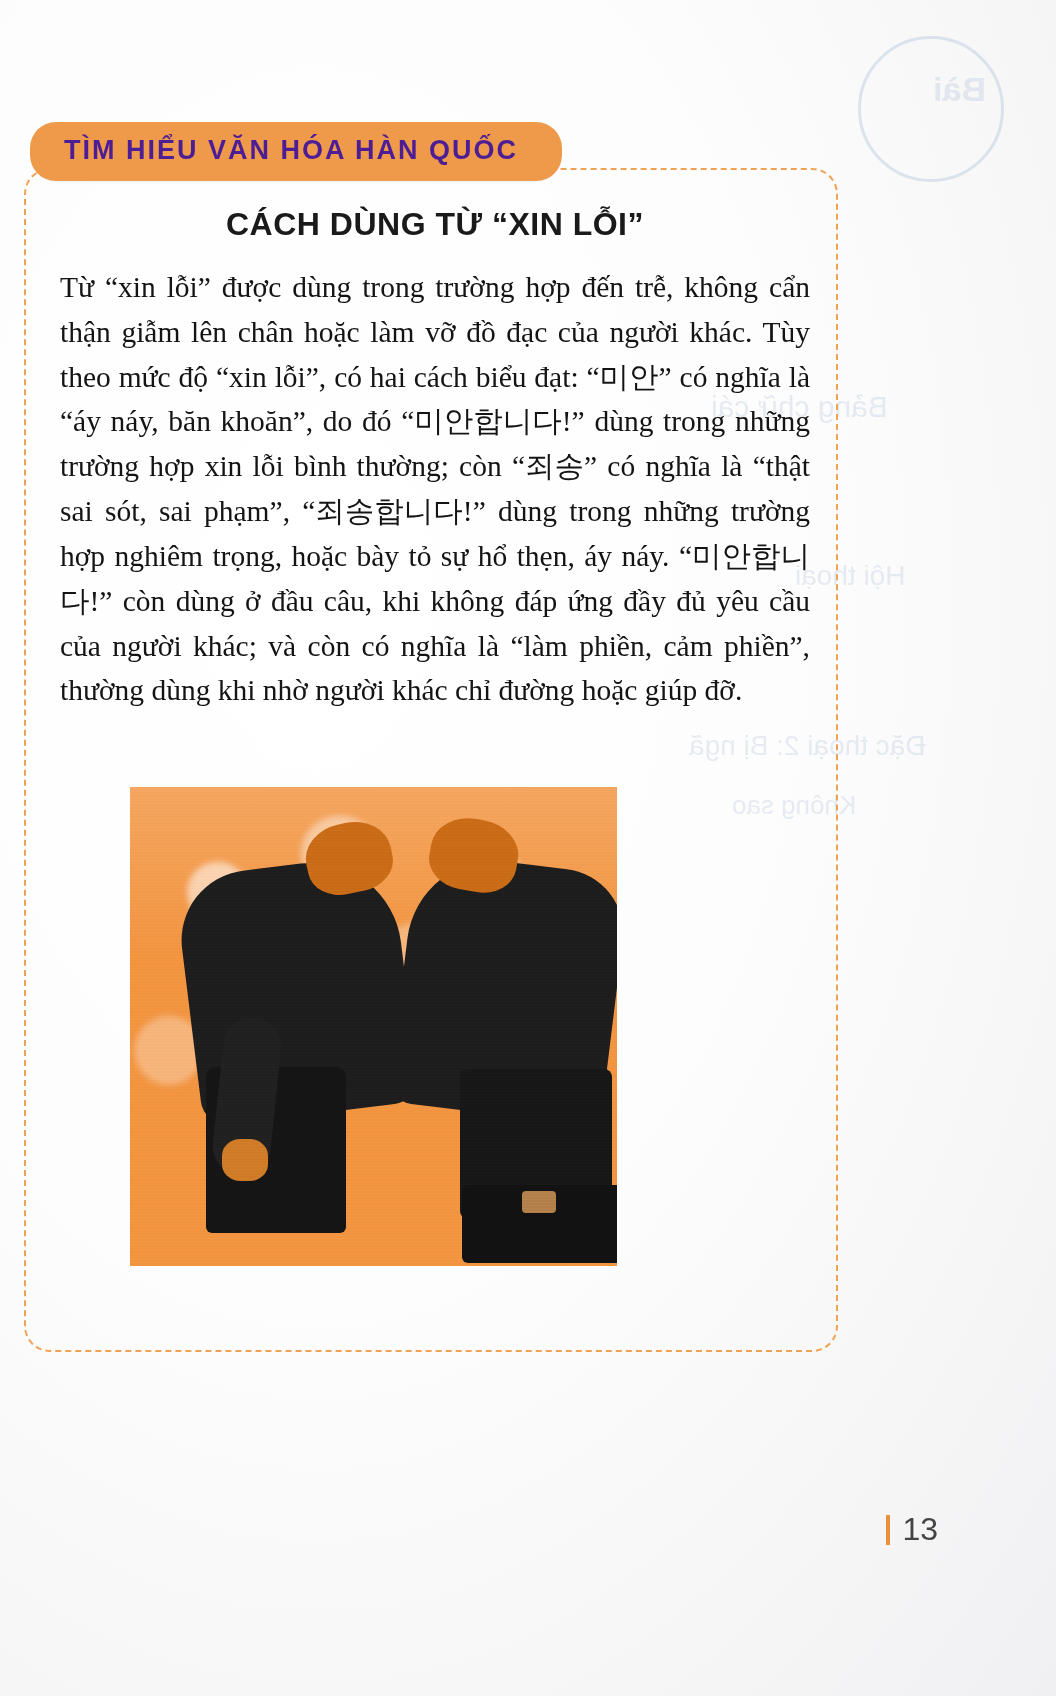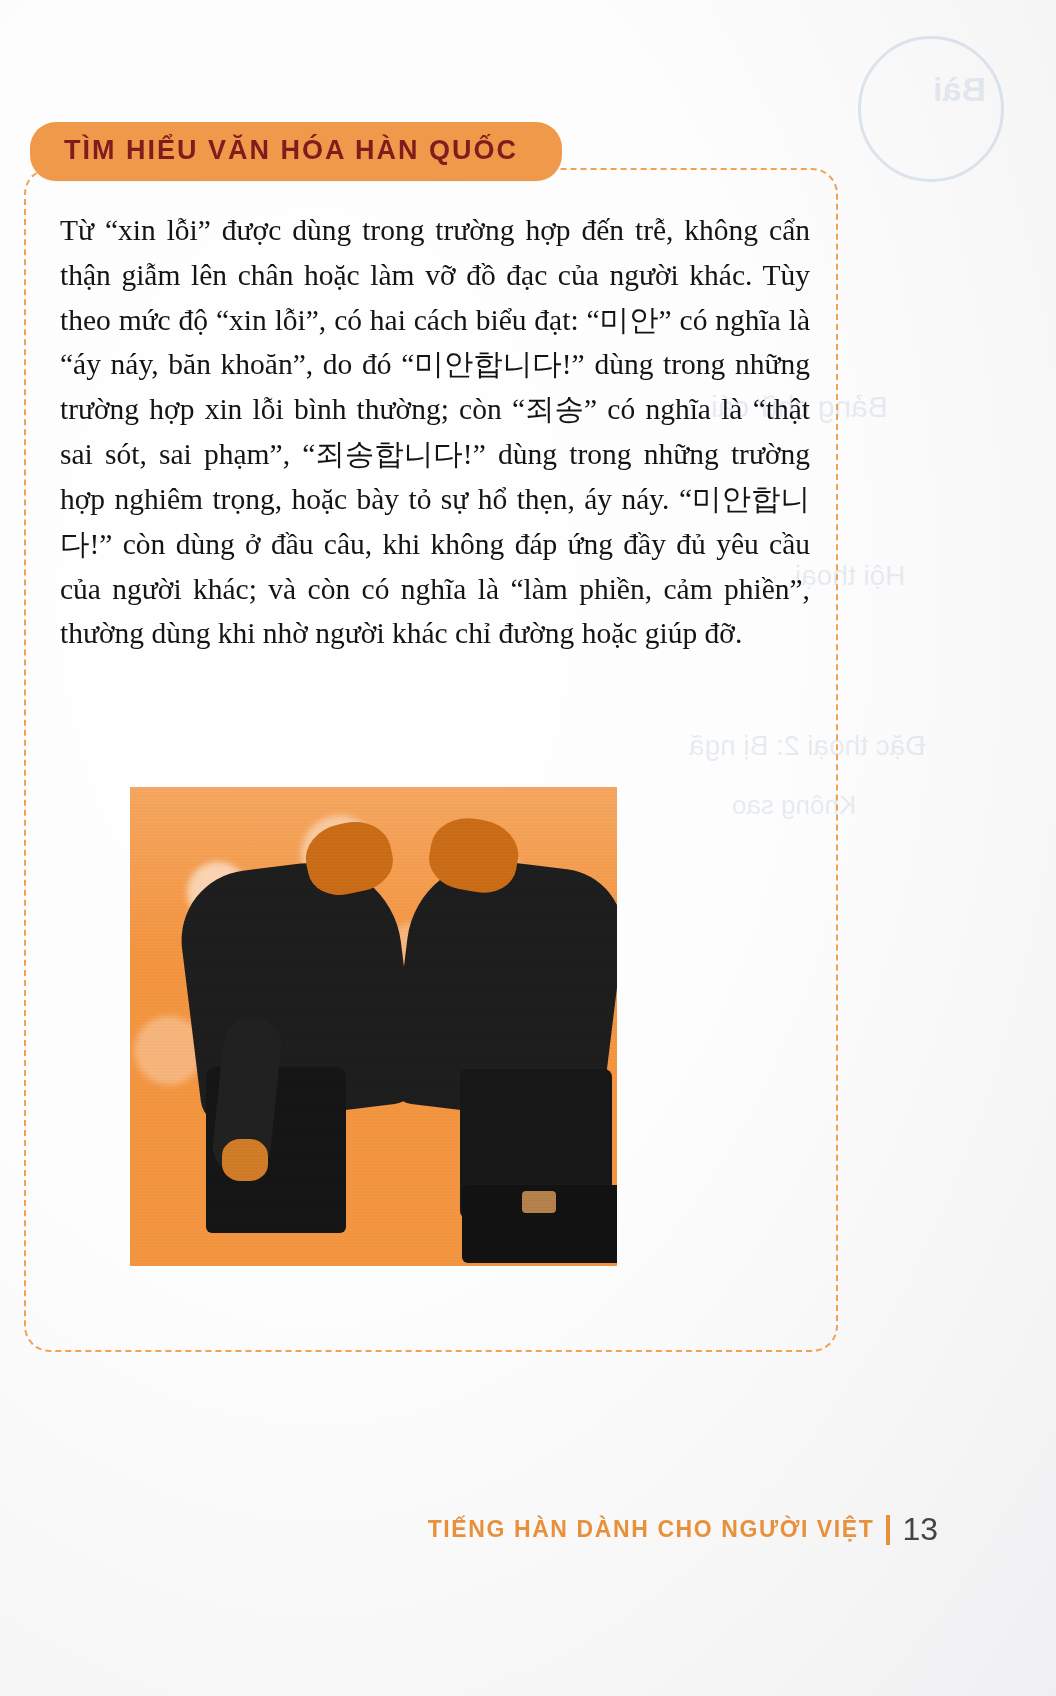--- a/index.html
+++ b/index.html
@@ -53,21 +53,21 @@
     border: 2px dashed #f0a254;
     border-radius: 26px;
   }
 
   
   .section-tab {
     position: absolute;
     left: 30px;
     top: 122px;
     background: #ef9a4b;
-    color: #7f1d1d;
+    color: #4c1d95;
     border-radius: 26px;
     padding: 13px 44px 15px 34px;
     font-family: "Liberation Sans", sans-serif;
     font-weight: bold;
     font-size: 27px;
     letter-spacing: 2.0px;
     box-shadow: 0 1px 0 rgba(0,0,0,0.04);
     z-index: 3;
   }
 
@@ -249,37 +249,37 @@
   <div class="bleed" style="right:168px; top:390px; font-size:30px;">Bảng chữ cái</div>
   <div class="bleed" style="right:150px; top:560px; font-size:28px;">Hội thoại</div>
   <div class="bleed" style="right:130px; top:730px; font-size:28px;">Đặc thoại 2: Bị ngã</div>
   <div class="bleed" style="right:200px; top:790px; font-size:26px;">Không sao</div>
 
   <div class="section-tab">TÌM HIỂU VĂN HÓA HÀN QUỐC</div>
 
   <div class="frame"></div>
 
   <div class="content">
+    <h1 class="article-title">CÁCH DÙNG TỪ “XIN LỖI”</h1>
     <p class="body-text">Từ “xin lỗi” được dùng trong trường hợp đến trễ, không cẩn thận giẫm lên chân hoặc làm vỡ đồ đạc của người khác. Tùy theo mức độ “xin lỗi”, có hai cách biểu đạt: “미안” có nghĩa là “áy náy, băn khoăn”, do đó “미안합니다!” dùng trong những trường hợp xin lỗi bình thường; còn “죄송” có nghĩa là “thật sai sót, sai phạm”, “죄송합니다!” dùng trong những trường hợp nghiêm trọng, hoặc bày tỏ sự hổ thẹn, áy náy. “미안합니다!” còn dùng ở đầu câu, khi không đáp ứng đầy đủ yêu cầu của người khác; và còn có nghĩa là “làm phiền, cảm phiền”, thường dùng khi nhờ người khác chỉ đường hoặc giúp đỡ.</p>
   </div>
 
   <div class="photo">
     <div class="bg-blobs"></div>
     <div class="fig-l-body"></div>
     <div class="fig-l-head"></div>
     <div class="fig-l-torso"></div>
     <div class="fig-l-arm"></div>
     <div class="fig-l-hand"></div>
     <div class="fig-r-body"></div>
     <div class="fig-r-head"></div>
     <div class="fig-r-torso"></div>
     <div class="fig-r-bag"></div>
     <div class="fig-r-bag-hl"></div>
     <div class="photo-grain"></div>
   </div>
 
   <div class="footer">
-    <span>TIẾNG HÀN DÀNH CHO NGƯỜI VIỆT</span>
     <span class="rule"></span>
     <span class="page-number">13</span>
   </div>
 
 </div>
 
 </body></html>

